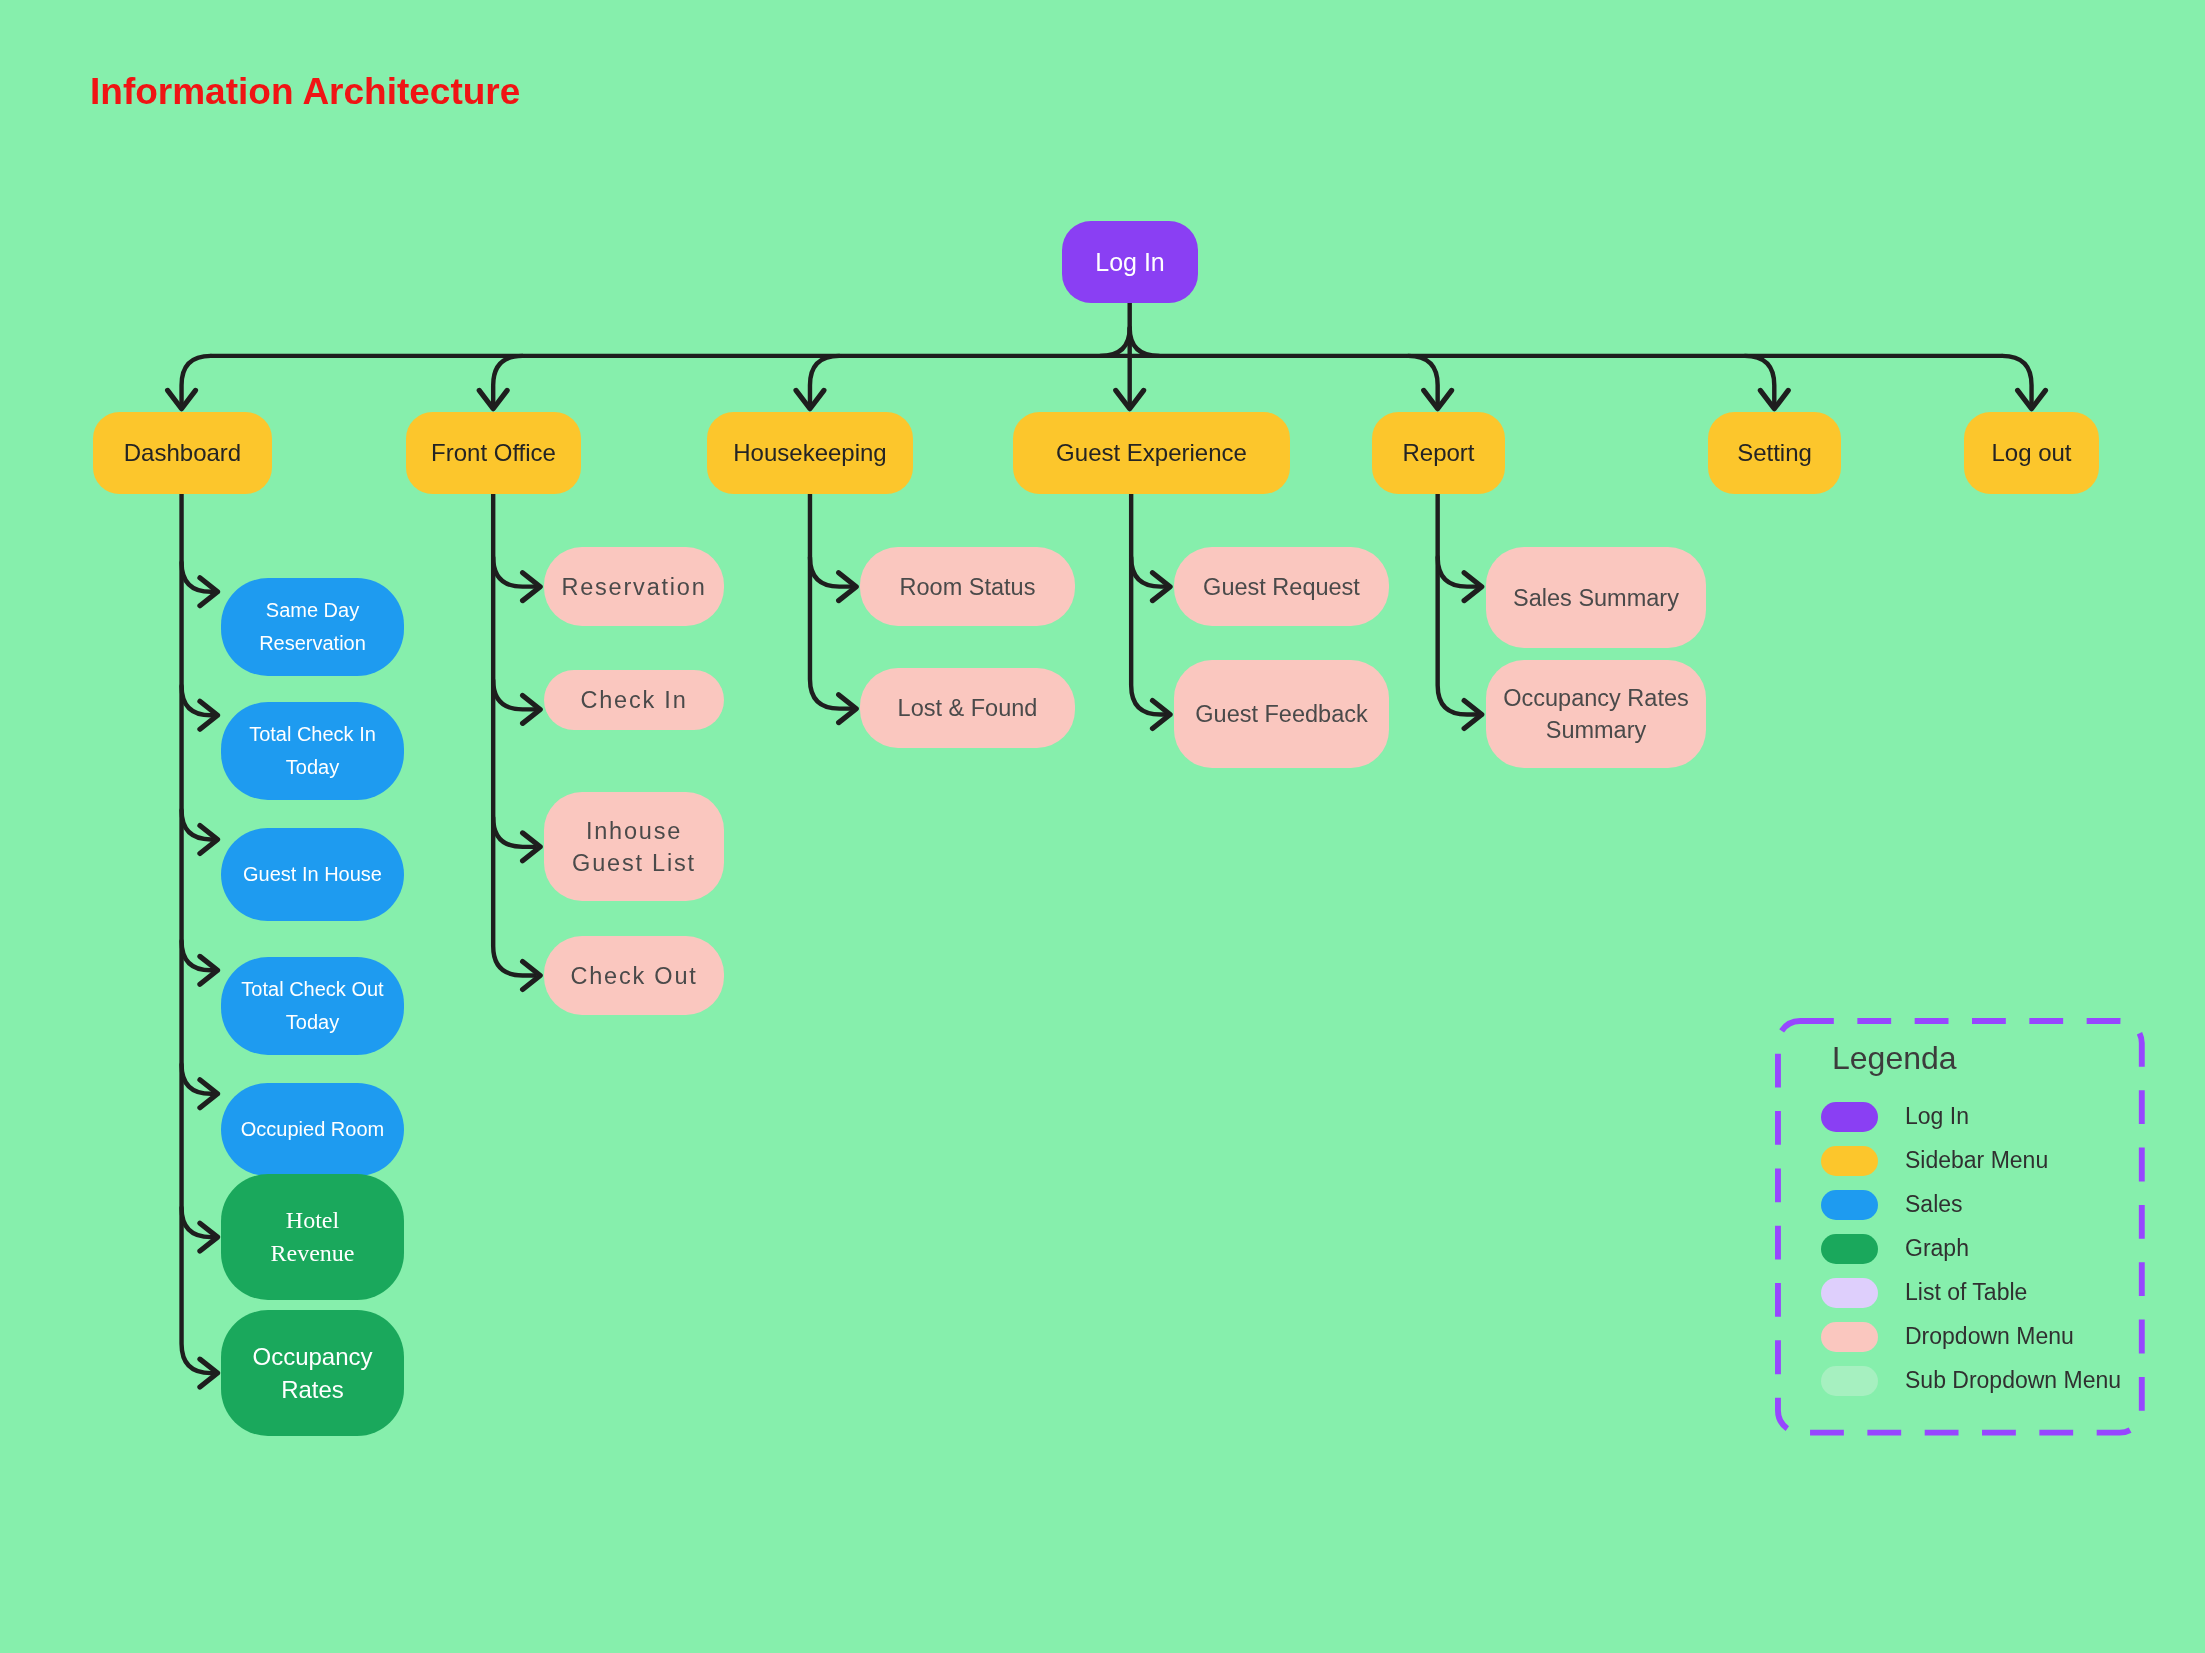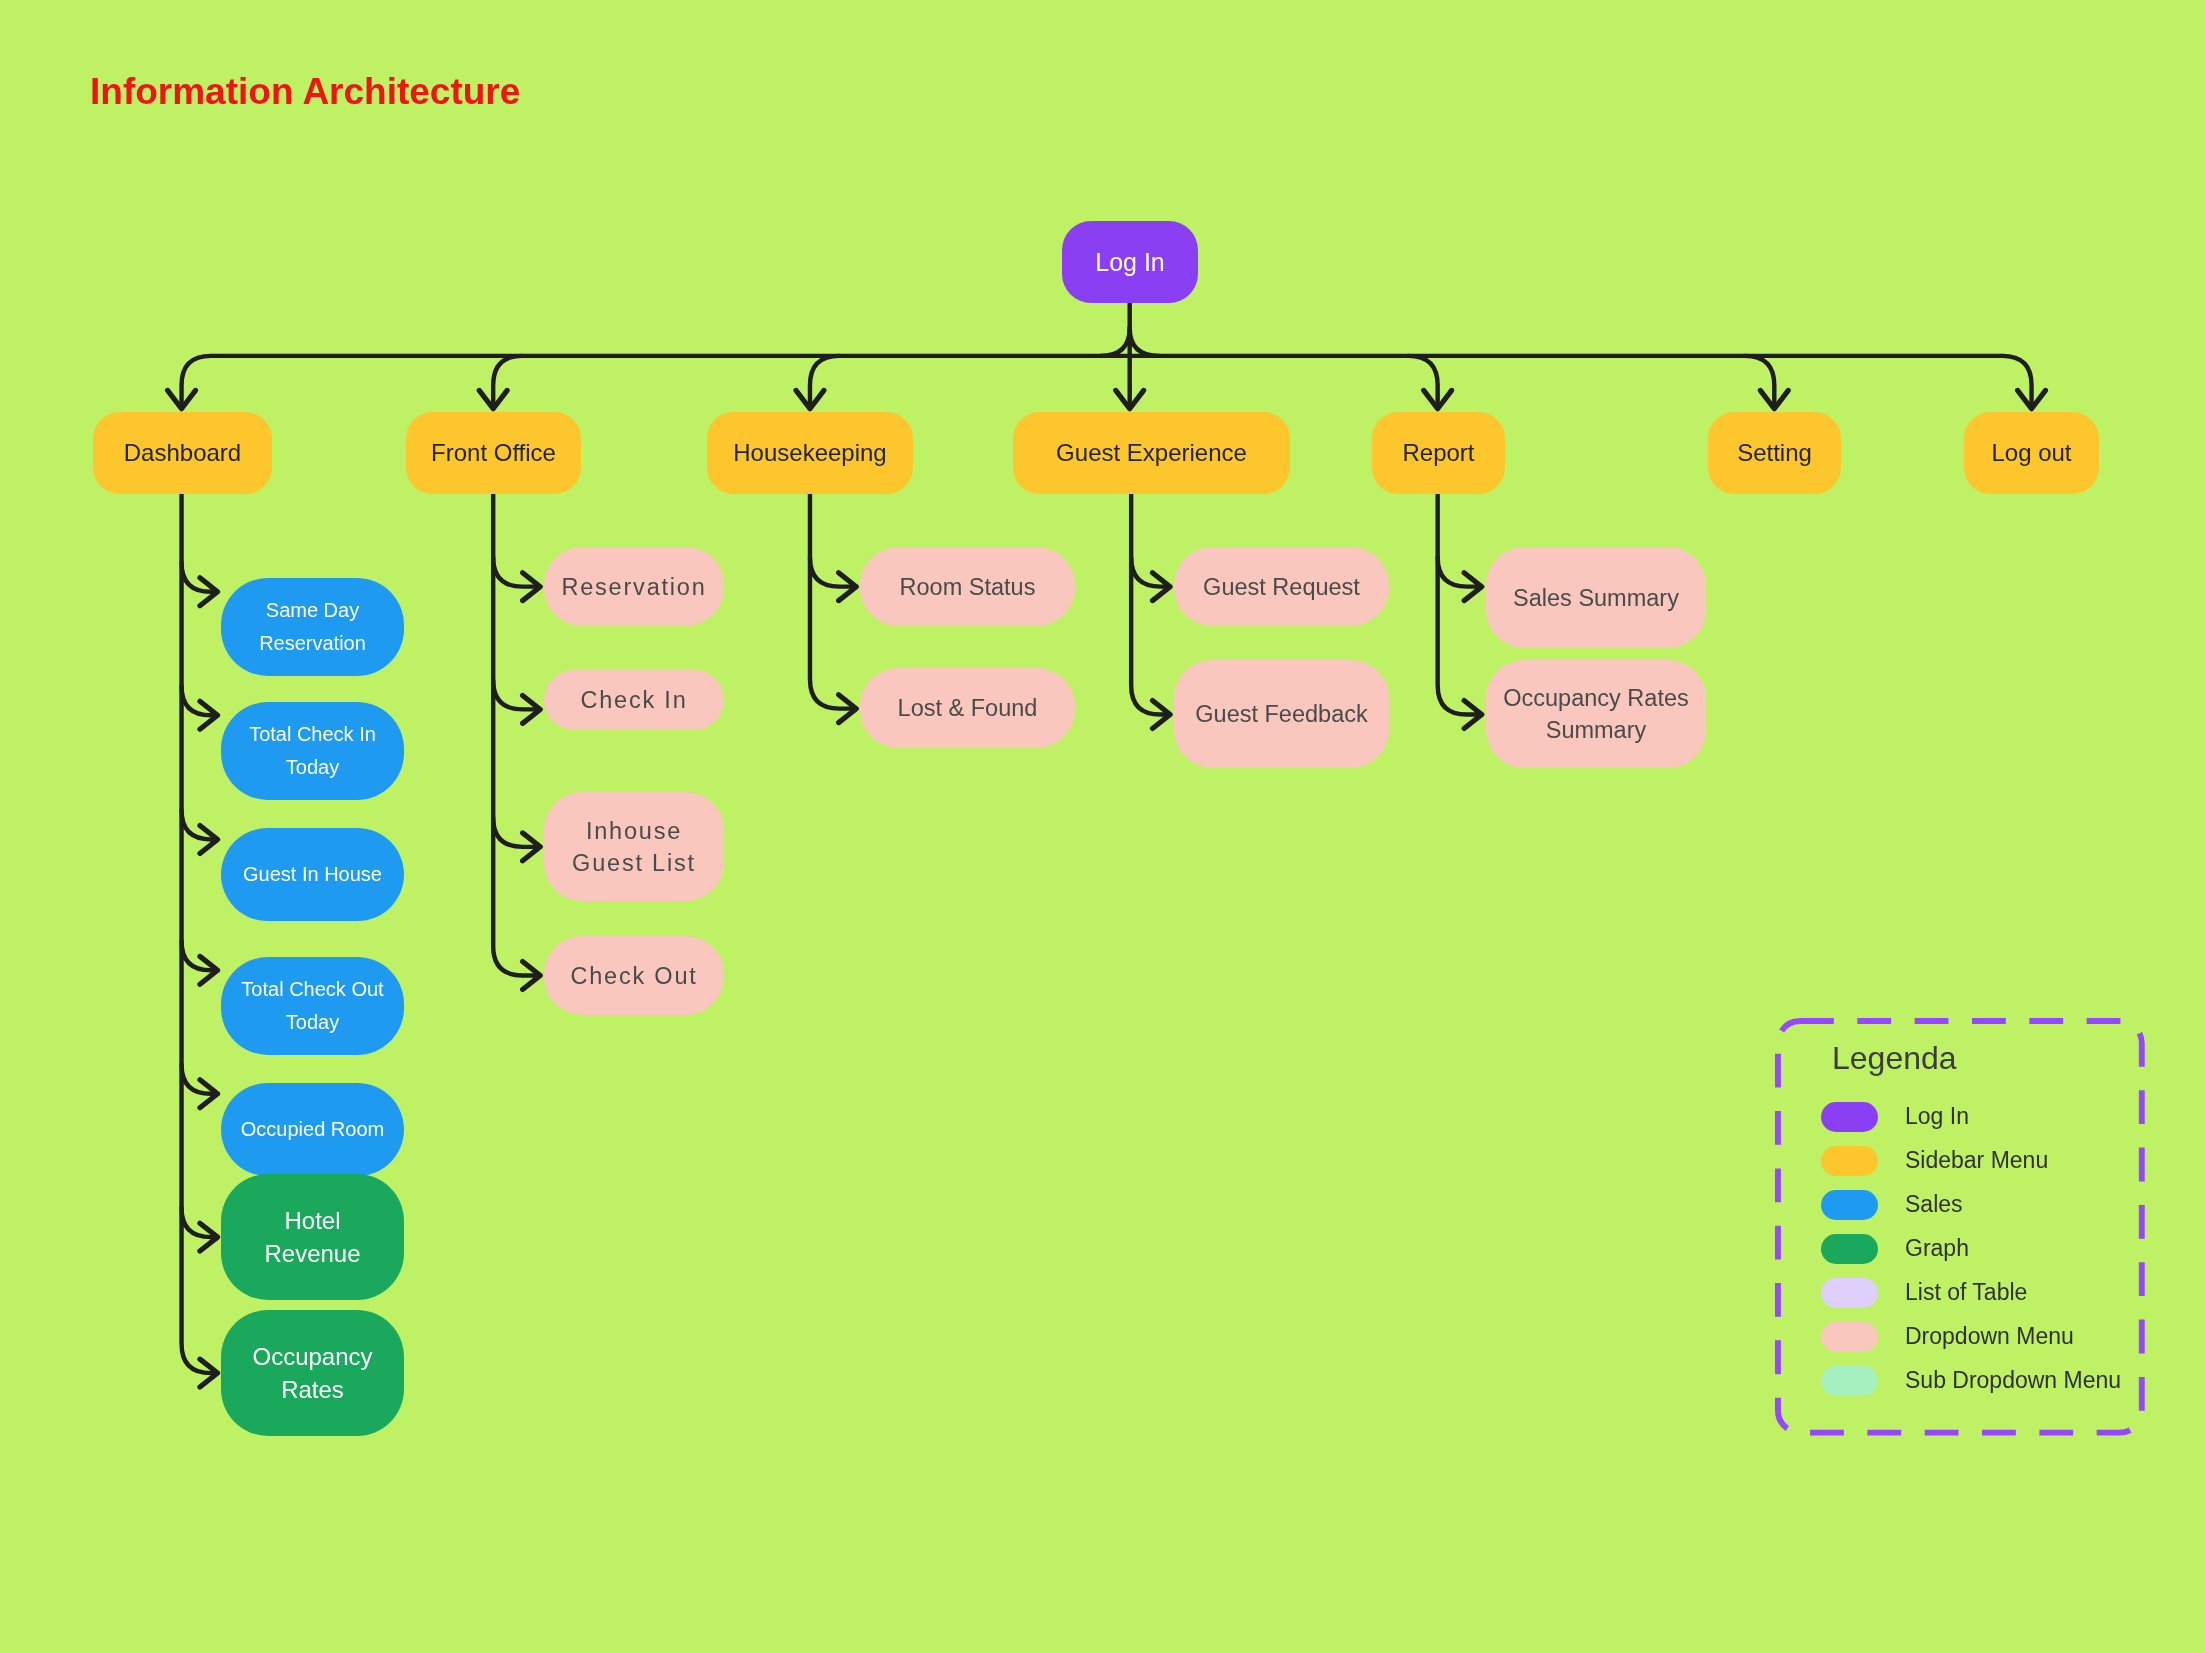--- a/index.html
+++ b/index.html
@@ -1,17 +1,17 @@
 <!DOCTYPE html>
 <html style="font-size:11.8px"><head>
 <meta charset="utf-8">
 <style>
   html,body{margin:0;padding:0;}
   .canvas{
-    position:relative;width:2205px;height:1654px;background:#bef264;overflow:hidden;
+    position:relative;width:2205px;height:1654px;background:#86efac;overflow:hidden;
     font-family:"Liberation Sans","DejaVu Sans",sans-serif;
   }
   .page-title{
     position:absolute;left:90px;top:71px;
     font-size:37px;font-weight:800;color:#F01414;letter-spacing:0px;
   }
   .arrows{position:absolute;left:0;top:0;width:2205px;height:1654px;}
   .node{
     position:absolute;display:flex;align-items:center;justify-content:center;
     text-align:center;white-space:pre-line;font-weight:500;box-sizing:border-box;
@@ -139,21 +139,21 @@
   <div class="node menu" style="left:1964px;top:412px;width:135px;height:82px;">Log out</div>
 
   <div class="node num" style="left:221px;top:542px;width:183px;height:98px;">Same Day
 Reservation</div>
   <div class="node num" style="left:221px;top:666px;width:183px;height:98px;">Total Check In
 Today</div>
   <div class="node num" style="left:221px;top:792px;width:183px;height:93px;">Guest In House</div>
   <div class="node num" style="left:221px;top:921px;width:183px;height:98px;">Total Check Out
 Today</div>
   <div class="node num" style="left:221px;top:1047px;width:183px;height:93px;">Occupied Room</div>
-  <div class="node graph" style="left:221px;top:1174px;width:183px;height:126px;">Hotel
+  <div class="node graph" style="left:221px;top:1174px;width:183px;height:126px;font-family:Liberation Serif, serif;">Hotel
 Revenue</div>
   <div class="node graph" style="left:221px;top:1310px;width:183px;height:126px;">Occupancy
 Rates</div>
 
   <div class="node drop ls" style="left:544px;top:547px;width:180px;height:79px;">Reservation</div>
   <div class="node drop ls" style="left:544px;top:670px;width:180px;height:60px;">Check In</div>
   <div class="node drop ls" style="left:544px;top:792px;width:180px;height:109px;">Inhouse
 Guest List</div>
   <div class="node drop ls" style="left:544px;top:936px;width:180px;height:79px;">Check Out</div>
 

